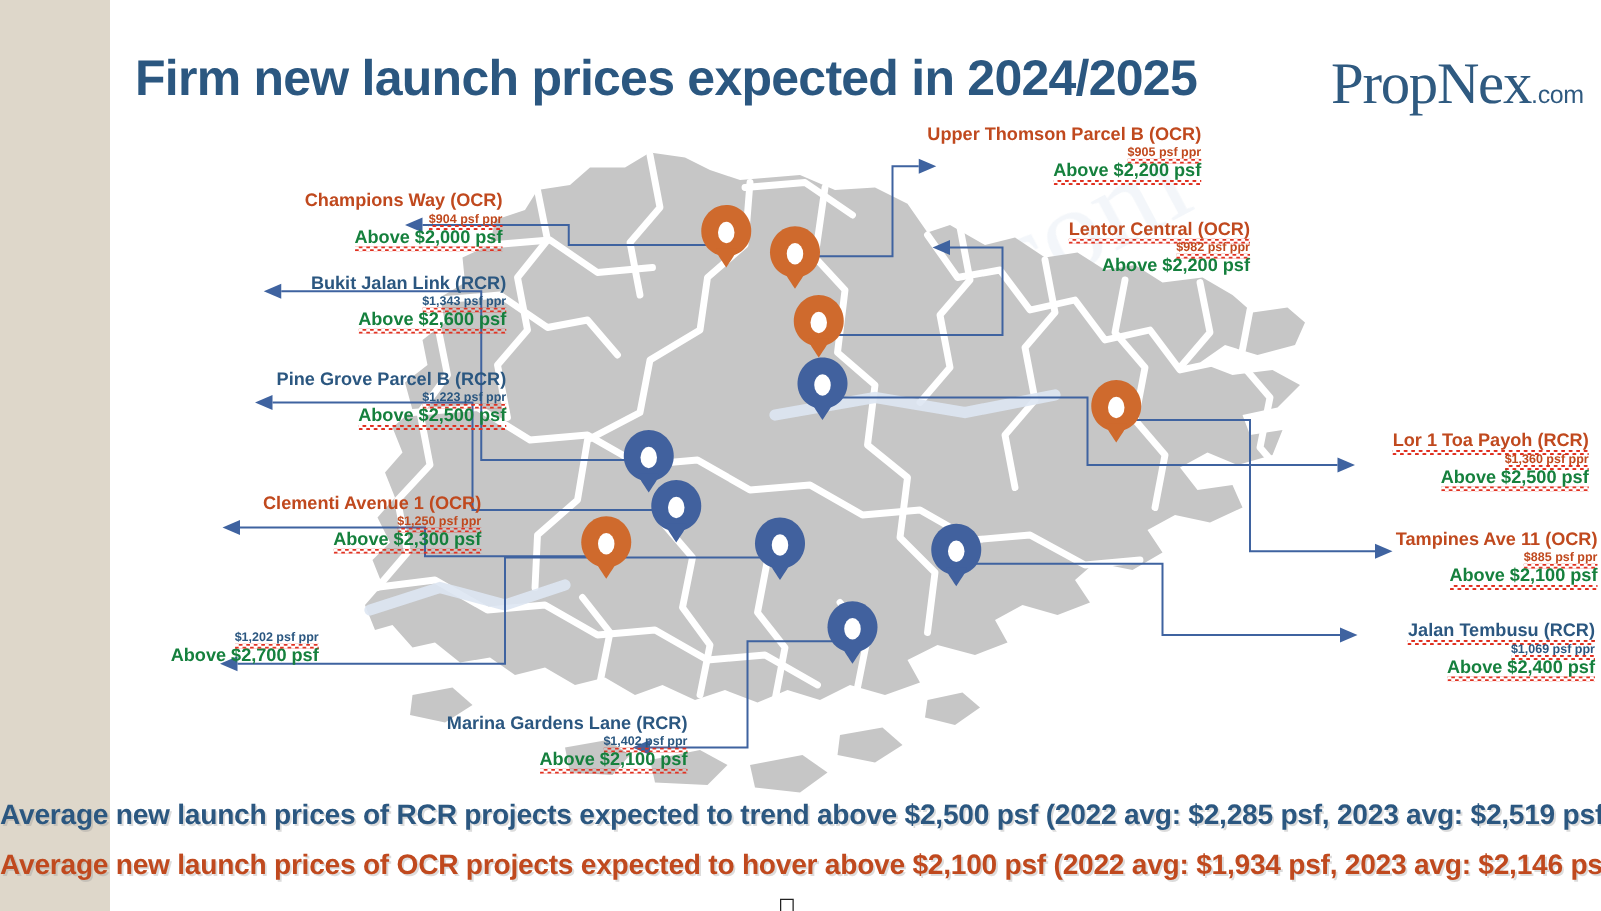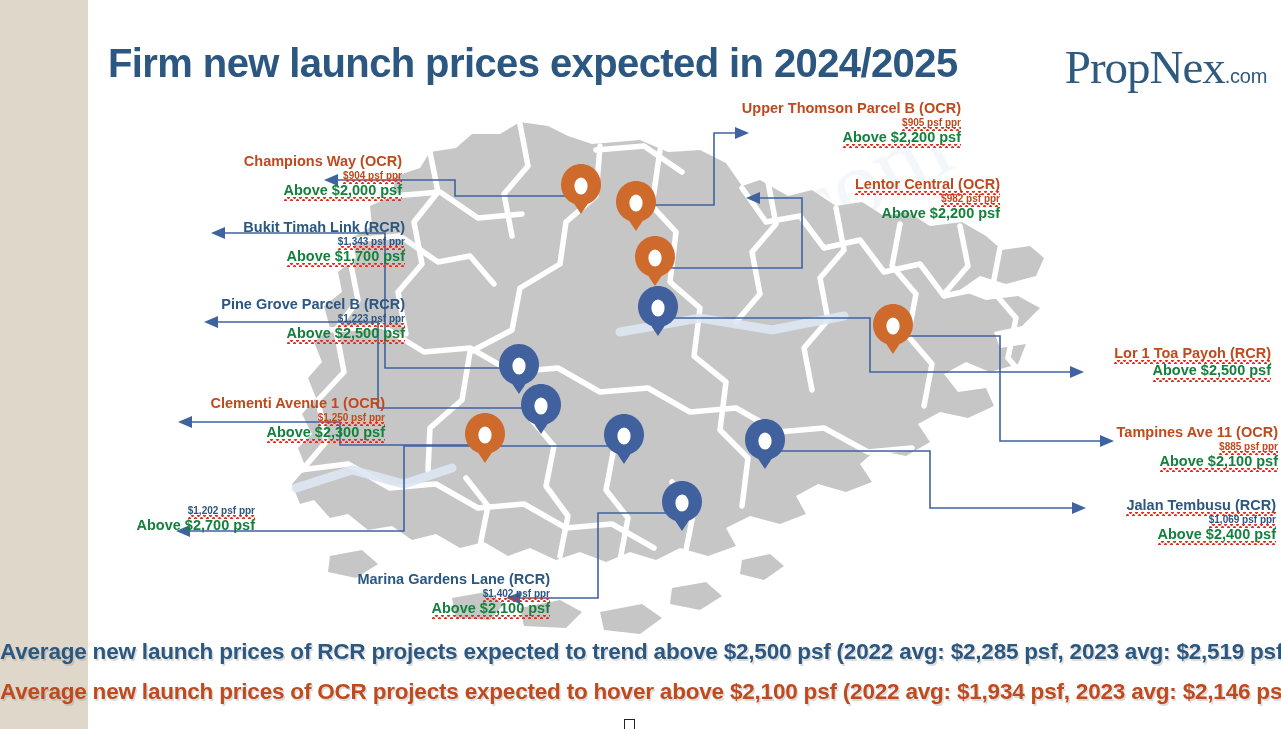--- a/index.html
+++ b/index.html
@@ -228,23 +228,23 @@
     <div class="l3">Above $2,200 psf</div>
   </div>
 
   <div class="callout c-ocr ta-c" style="left:110px;top:153px;width:292px;">
     <div class="l1">Champions Way (OCR)</div>
     <div class="l2"><span class="sq">$904 psf ppr</span></div>
     <div class="l3"><span class="sq">Above $2,000 psf</span></div>
   </div>
 
   <div class="callout c-rcr ta-c" style="left:30px;top:219px;width:375px;">
-    <div class="l1">Bukit Timah Link (RCR)</div>
+    <div class="l1">Bukit Jalan Link (RCR)</div>
     <div class="l2"><span class="sq">$1,343 psf ppr</span></div>
-    <div class="l3"><span class="sq">Above $1,700 psf</span></div>
+    <div class="l3"><span class="sq">Above $2,600 psf</span></div>
   </div>
 
   <div class="callout c-rcr ta-c" style="left:10px;top:296px;width:395px;">
     <div class="l1">Pine Grove Parcel B (RCR)</div>
     <div class="l2"><span class="sq">$1,223 psf ppr</span></div>
     <div class="l3"><span class="sq">Above $2,500 psf</span></div>
   </div>
 
   <div class="callout c-ocr ta-c" style="left:-20px;top:395px;width:405px;">
     <div class="l1">Clementi Avenue 1 (OCR)</div>
@@ -258,20 +258,21 @@
   </div>
 
   <div class="callout c-rcr ta-c" style="left:290px;top:571px;width:260px;">
     <div class="l1">Marina Gardens Lane (RCR)</div>
     <div class="l2"><span class="sq">$1,402 psf ppr</span></div>
     <div class="l3"><span class="sq">Above $2,100 psf</span></div>
   </div>
 
   <div class="callout c-ocr ta-c" style="left:1041px;top:345px;width:230px;">
     <div class="l1"><span class="sq">Lor 1 Toa Payoh (RCR)</span></div>
+    <div class="l2"><span class="sq">$1,360 psf ppr</span></div>
     <div class="l3"><span class="sq">Above $2,500 psf</span></div>
   </div>
 
   <div class="callout c-ocr ta-c" style="left:1038px;top:424px;width:240px;">
     <div class="l1">Tampines Ave 11 (OCR)</div>
     <div class="l2"><span class="sq">$885 psf ppr</span></div>
     <div class="l3"><span class="sq">Above $2,100 psf</span></div>
   </div>
 
   <div class="callout c-rcr ta-c" style="left:1048px;top:497px;width:228px;">

